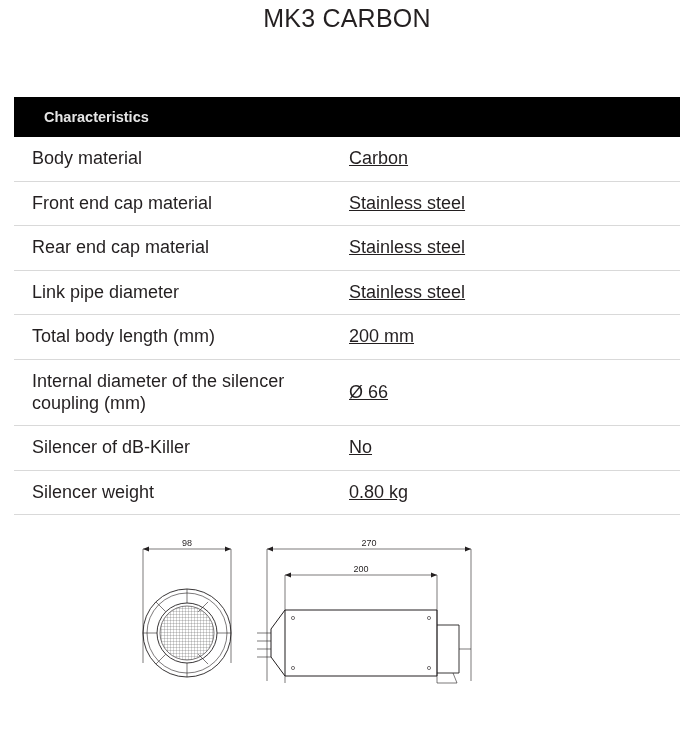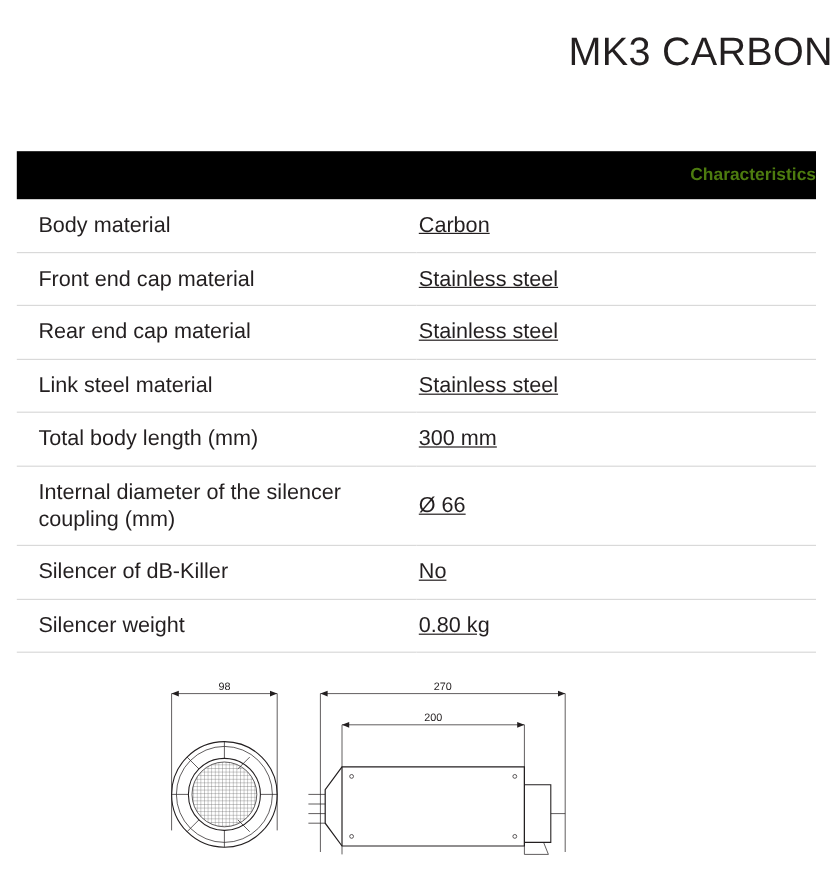--- a/index.html
+++ b/index.html
@@ -14,40 +14,40 @@
     font-family: "Liberation Sans", sans-serif;
     color: #231f20;
     overflow: hidden;
   }
   .page {
     width: 694px;
     height: 736px;
     position: relative;
   }
   .page-title {
-    text-align: right;
-    font-size: 33px;
+    text-align: center;
+    font-size: 25px;
     font-weight: 400;
     color: #231f20;
     letter-spacing: 0.2px;
     margin: 0;
-    padding-top: 24px;
+    padding-top: 4px;
     padding-bottom: 0;
   }
   .spec-table {
     margin: 0 14px;
     margin-top: 64px;
     border-collapse: collapse;
     width: calc(100% - 28px);
     table-layout: fixed;
   }
   .spec-table tr.header-row th {
     background: #000000;
-    color: #4d7c0f;
-    text-align: right;
+    color: #e5e5e5;
+    text-align: left;
     font-size: 14.5px;
     font-weight: bold;
     padding: 12px 0 12px 30px;
     border: none;
   }
   .spec-table td {
     font-size: 18px;
     font-weight: 400;
     color: #231f20;
     padding: 11px 0 11px 18px;
@@ -100,26 +100,26 @@
       </tr>
       <tr>
         <td class="label-cell">Front end cap material</td>
         <td class="value-cell">Stainless steel</td>
       </tr>
       <tr>
         <td class="label-cell">Rear end cap material</td>
         <td class="value-cell">Stainless steel</td>
       </tr>
       <tr>
-        <td class="label-cell">Link steel material</td>
+        <td class="label-cell">Link pipe diameter</td>
         <td class="value-cell">Stainless steel</td>
       </tr>
       <tr>
         <td class="label-cell">Total body length (mm)</td>
-        <td class="value-cell">300 mm</td>
+        <td class="value-cell">200 mm</td>
       </tr>
       <tr>
         <td class="label-cell">Internal diameter of the silencer coupling (mm)</td>
         <td class="value-cell">Ø 66</td>
       </tr>
       <tr>
         <td class="label-cell">Silencer of dB-Killer</td>
         <td class="value-cell">No</td>
       </tr>
       <tr>

